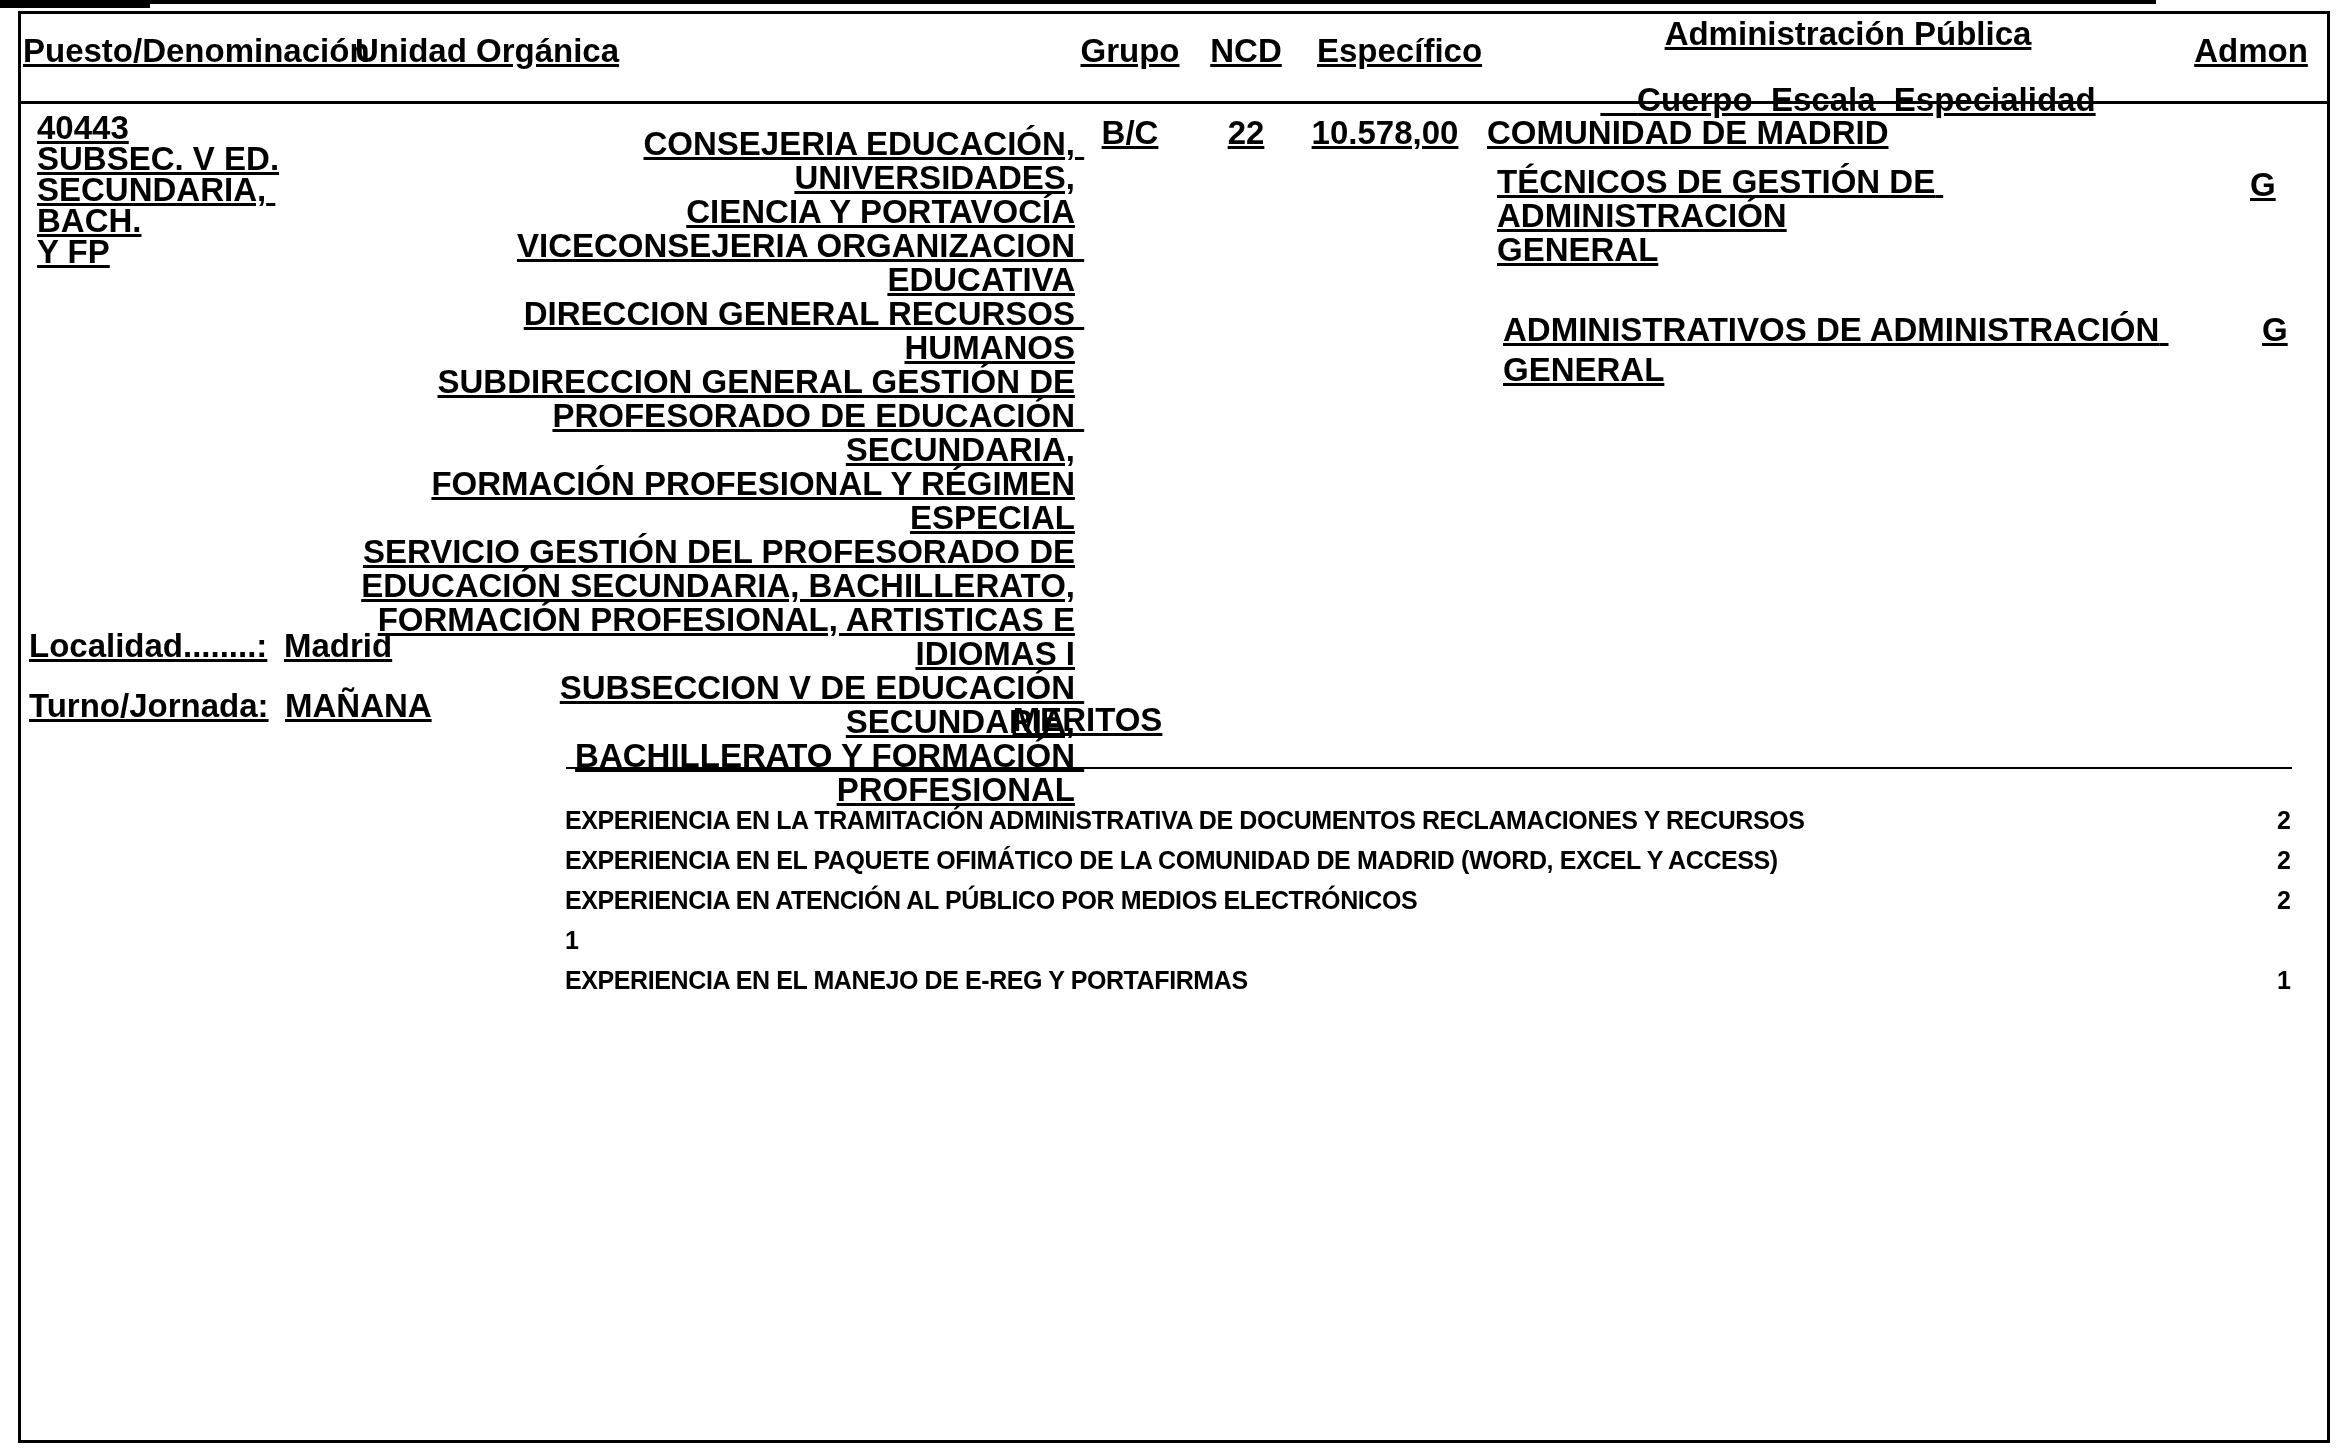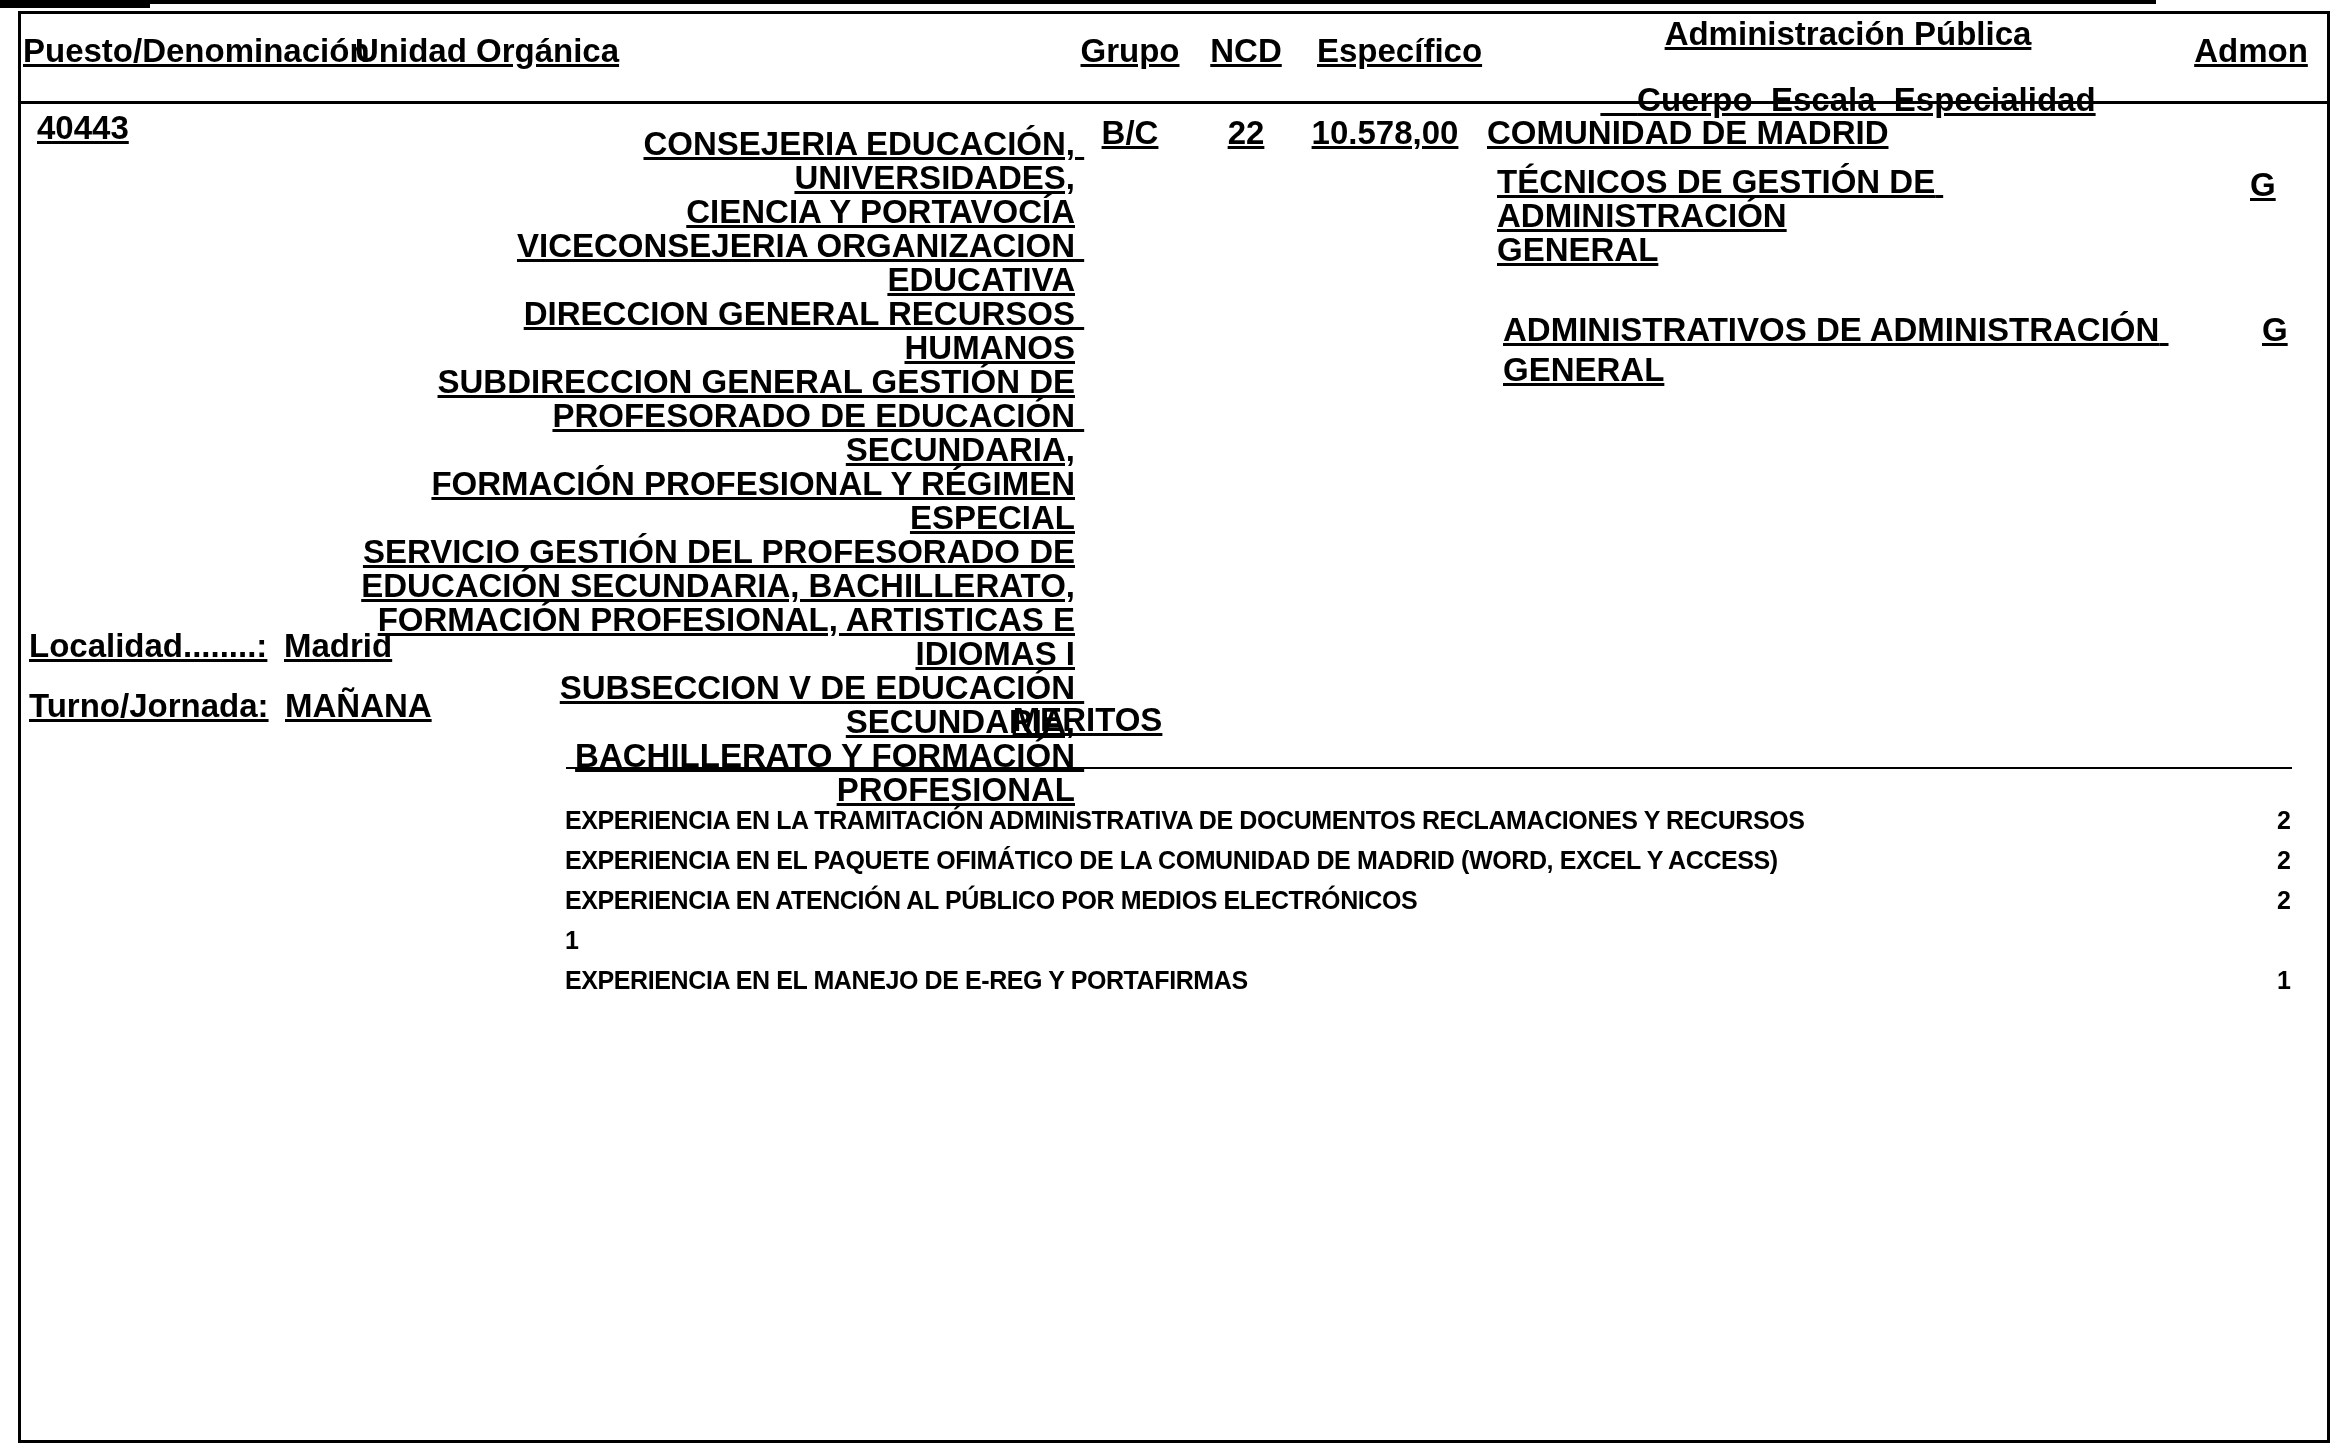--- a/index.html
+++ b/index.html
@@ -77,20 +77,23 @@
   <div class="abs fs27 h-puesto">Puesto/Denominación</div>
   <div class="abs fs27 h-unidad">Unidad Orgánica</div>
   <div class="abs fs27 center h-grupo">Grupo</div>
   <div class="abs fs27 center h-ncd">NCD</div>
   <div class="abs fs27 center h-especifico">Específico</div>
   <div class="abs fs27 center h-admin"><span>Administración Pública</span><br>
     <span>Cuerpo  Escala  Especialidad</span></div>
   <div class="abs fs27 center h-admon">Admon</div>
 
   <div class="abs fs27 r-codigo">40443</div>
+  <div class="abs fs27 r-denom">SUBSEC. V ED.
+SECUNDARIA, BACH.
+Y FP</div>
   <div class="abs fs27 r-unidad">CONSEJERIA EDUCACIÓN, UNIVERSIDADES,
 CIENCIA Y PORTAVOCÍA
 VICECONSEJERIA ORGANIZACION EDUCATIVA
 DIRECCION GENERAL RECURSOS HUMANOS
 SUBDIRECCION GENERAL GESTIÓN DE
 PROFESORADO DE EDUCACIÓN SECUNDARIA,
 FORMACIÓN PROFESIONAL Y RÉGIMEN
 ESPECIAL
 SERVICIO GESTIÓN DEL PROFESORADO DE
 EDUCACIÓN SECUNDARIA, BACHILLERATO,

